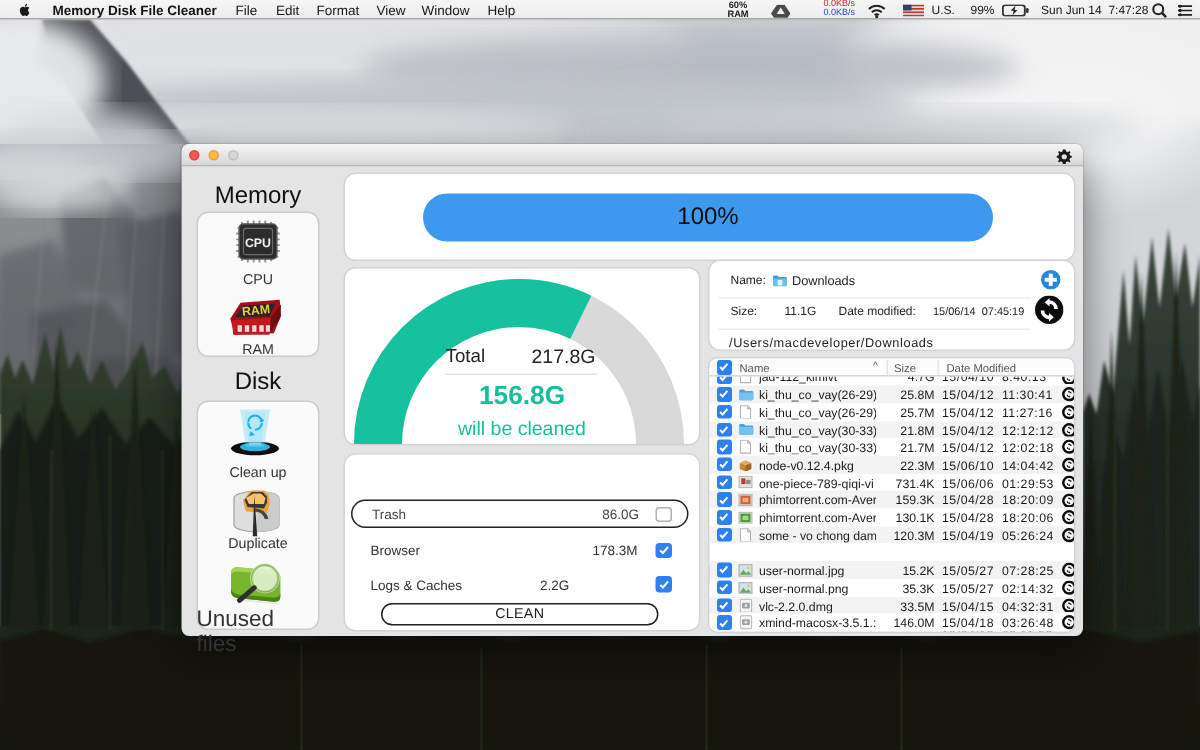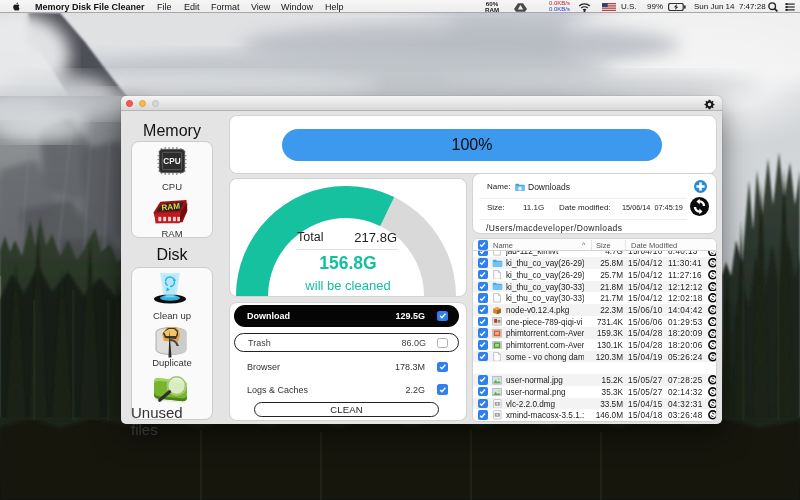--- a/index.html
+++ b/index.html
@@ -274,44 +274,36 @@
       <path d="M6,117 A110,110 0 0 1 116,7 A110,110 0 0 1 164.2,18.1 L150.2,46.9 A78,78 0 0 0 116,39 A78,78 0 0 0 38,117 Z" fill="#16c1a0"></path>
     </svg>
     <span class="abs" style="left:67px;top:51px;font-size:12.5px;color:#222;">Total</span>
     <div class="abs" style="left:119px;top:51px;width:48px;text-align:right;font-size:13px;color:#222;">217.8G</div>
     <div class="abs" style="left:67px;top:70px;width:101px;border-top:1px solid #e2e2e2;"></div>
     <div class="abs" style="left:31px;top:74px;width:174px;text-align:center;font-size:17.5px;font-weight:bold;color:#13bf9e;">156.8G</div>
     <div class="abs" style="left:31px;top:99px;width:174px;text-align:center;font-size:13px;color:#13bf9e;">will be cleaned</div>
   </div>
 
   <div class="abs" style="left:108px;top:206px;width:238px;height:119px;background:#ffffff;border:1px solid #d3d3d3;border-radius:8px;"></div>
-  <div class="abs" style="left:113px;top:209px;width:225px;height:21.5px;background:#050505;border-radius:11px;">
-    <span class="abs" style="left:13px;top:6px;font-size:9px;font-weight:bold;color:#fff;">Download</span>
-    <div class="abs" style="left:126px;top:6px;width:65px;text-align:right;font-size:9px;font-weight:bold;color:#fff;">129.5G</div>
-    <div class="abs" style="left:203px;top:5.5px;width:10.5px;height:10.5px;background:#2e7ff0;border-radius:2.5px;"></div>
-    <svg class="abs" style="left:204.5px;top:7px;" width="7.5" height="7.5" viewBox="0 0 8 8">
-        <path d="M1.2,4.2 L3.1,6 L6.8,1.8" stroke="#fff" stroke-width="1.5" fill="none"></path>
-      </svg>
-  </div>
   <div class="abs" style="left:113px;top:236.5px;width:225px;height:19px;background:#fff;border:1px solid #222;border-radius:9.5px;">
     <span class="abs" style="left:13px;top:4.5px;font-size:9px;color:#444;">Trash</span>
     <div class="abs" style="left:126px;top:4.5px;width:65px;text-align:right;font-size:9px;color:#444;">86.0G</div>
     <div class="abs" style="left:202px;top:4px;width:10.5px;height:10.5px;background:#fff;border:1px solid #b0b0b0;border-radius:2.5px;"></div>
   </div>
   <div class="abs" style="left:113px;top:265px;width:225px;height:13px;">
     <span class="abs" style="left:13px;top:1px;font-size:9px;color:#333;">Browser</span>
     <div class="abs" style="left:126px;top:1px;width:65px;text-align:right;font-size:9px;color:#333;">178.3M</div>
     <div class="abs" style="left:203px;top:0.5px;width:10.5px;height:10.5px;background:#2e7ff0;border-radius:2.5px;"></div>
     <svg class="abs" style="left:204.5px;top:2px;" width="7.5" height="7.5" viewBox="0 0 8 8">
         <path d="M1.2,4.2 L3.1,6 L6.8,1.8" stroke="#fff" stroke-width="1.5" fill="none"></path>
       </svg>
   </div>
   <div class="abs" style="left:113px;top:287.5px;width:225px;height:13px;">
     <span class="abs" style="left:13px;top:1px;font-size:9px;color:#333;">Logs &amp; Caches</span>
-    <div class="abs" style="left:126px;top:1px;width:65px;text-align:right;font-size:9px;color:#333;">2.2G</div>
+    <div class="abs" style="left:126px;top:1px;width:65px;text-align:left;font-size:9px;color:#333;">2.2G</div>
     <div class="abs" style="left:203px;top:0.5px;width:10.5px;height:10.5px;background:#2e7ff0;border-radius:2.5px;"></div>
     <svg class="abs" style="left:204.5px;top:2px;" width="7.5" height="7.5" viewBox="0 0 8 8">
         <path d="M1.2,4.2 L3.1,6 L6.8,1.8" stroke="#fff" stroke-width="1.5" fill="none"></path>
       </svg>
   </div>
   <div class="abs" style="left:133px;top:306px;width:185px;height:14.5px;background:#fff;border:1px solid #222;border-radius:7.5px;text-align:center;line-height:13px;font-size:9.5px;color:#222;letter-spacing:0.2px;">CLEAN</div>
 
   <div class="abs" style="left:351px;top:77px;width:245px;height:61px;background:#ffffff;border:1px solid #d3d3d3;border-radius:8px;">
     <span class="abs" style="left:14px;top:8px;font-size:8px;color:#222;">Name:</span>
     <svg class="abs" style="left:42px;top:8.5px;" width="10" height="8.5" viewBox="0 0 13 11">

